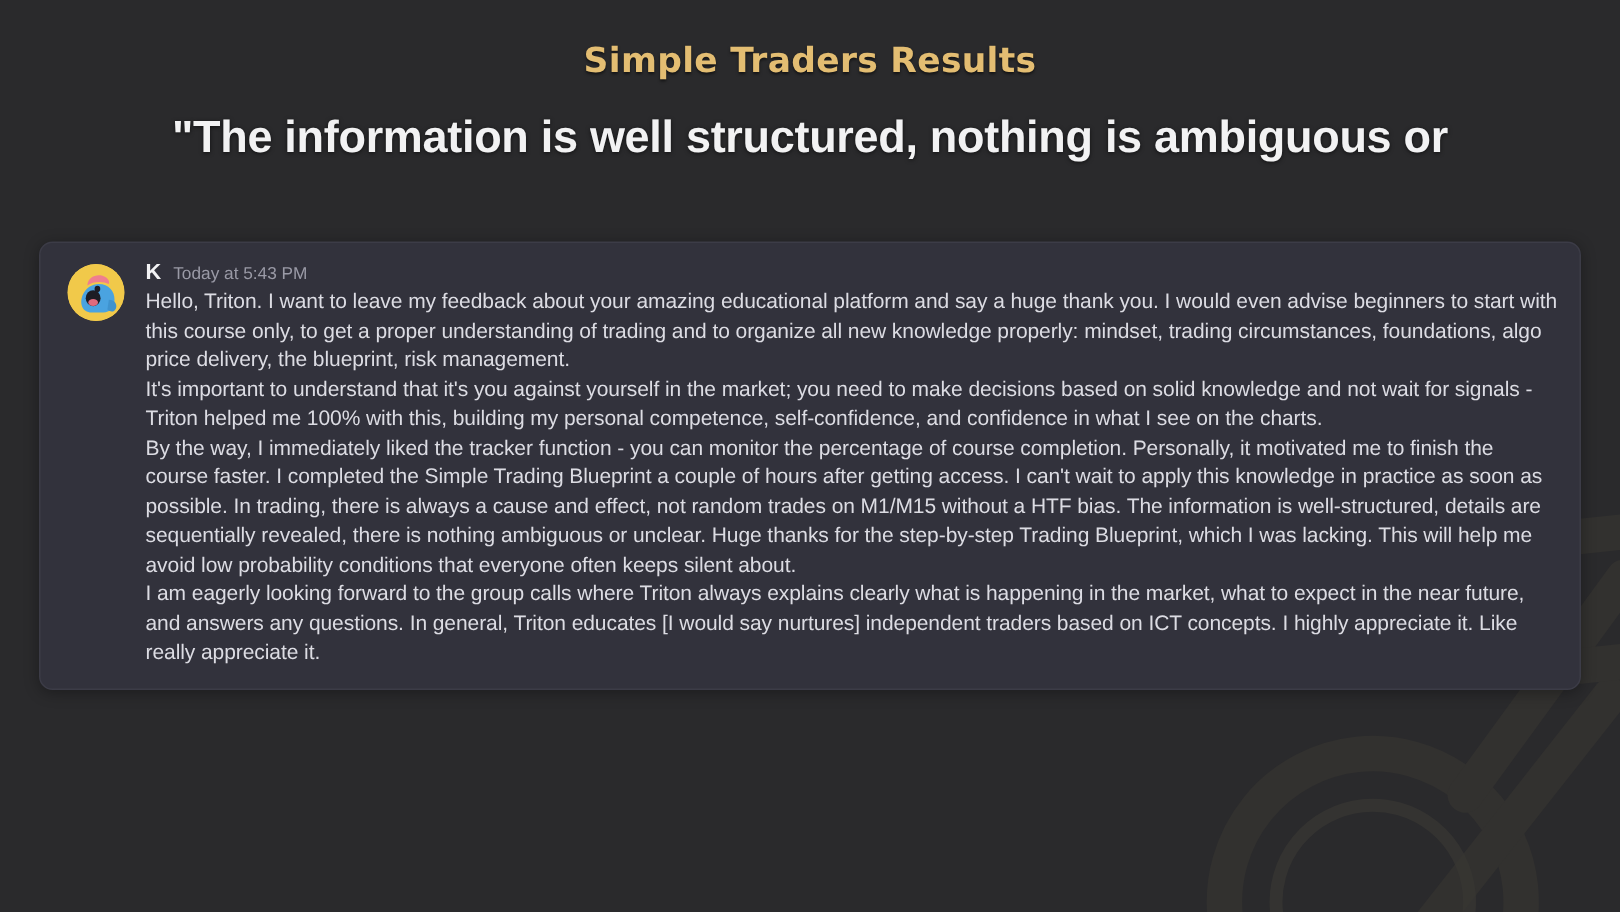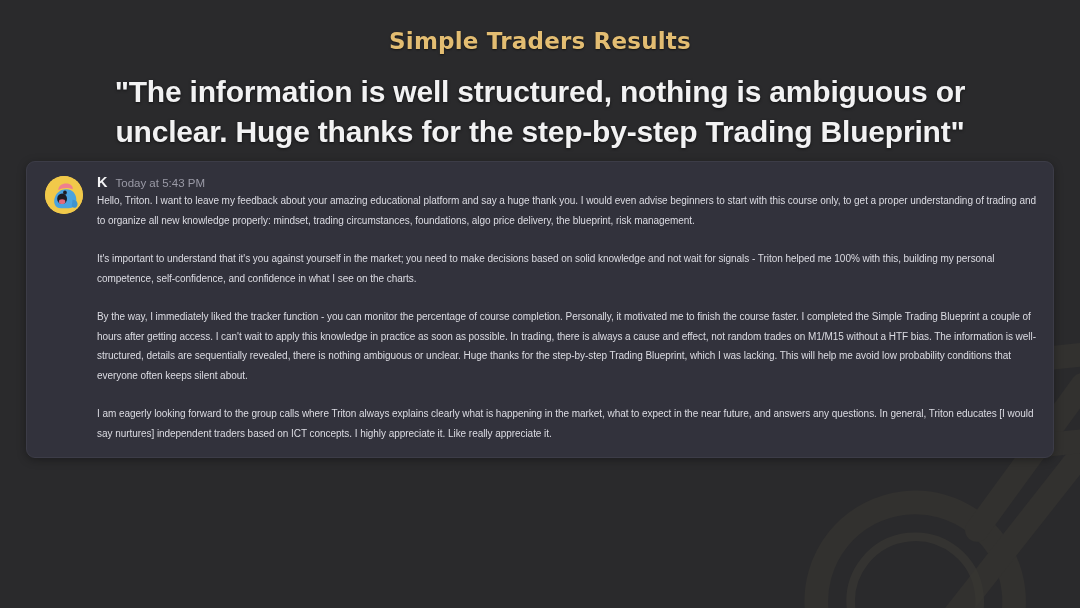--- a/index.html
+++ b/index.html
@@ -113,27 +113,27 @@
   }
   #timestamp {
     font-size: 11.5px;
     color: #9a9aa6;
     font-family: "Liberation Sans", sans-serif;
     text-align: center;
   }
 
   .msg-para {
     margin: 0;
-    font-size: 10px;
+    font-size: 14px;
     line-height: 19.5px;
     color: #dcdce3;
     font-family: "Liberation Sans", sans-serif;
     letter-spacing: -0.05px;
   }
-  .msg-para + .msg-para { margin-top: 19px; }
+  .msg-para + .msg-para { }
 </style>
 </head>
 <body>
 
 <div id="watermark-layer">
   <svg id="watermark-logo" viewBox="0 0 200 200" xmlns="http://www.w3.org/2000/svg">
     <g fill="none" stroke="#3a3832" stroke-width="11" stroke-linecap="round" stroke-linejoin="round">
       <circle cx="88" cy="126" r="46"></circle>
       <path d="M120 96 L176 34"></path>
       <path d="M100 140 L168 70"></path>
@@ -145,21 +145,20 @@
     </g>
   </svg>
 </div>
 
 <div id="page">
 
   <h1 id="eyebrow-title">Simple Traders Results</h1>
 
   <h2 id="headline">
     <span class="hl-line">"The information is well structured, nothing is ambiguous or</span>
-    <span class="hl-line">unclear. Huge thanks for the step-by-step Trading Blueprint"</span>
   </h2>
 
   <div id="message-card">
     <div id="message-row">
 
       <div id="avatar">
         <svg viewBox="0 0 40 40" xmlns="http://www.w3.org/2000/svg">
           <circle cx="20" cy="20" r="20" fill="#f1c94a"></circle>
 
           <path d="M17 34 C10 34 8 27 11 21 C13 17 17 14 22 14 C29 14 33 19 33 25 C33 30 30 34 25 34 Z" fill="#4aa3e0"></path>

